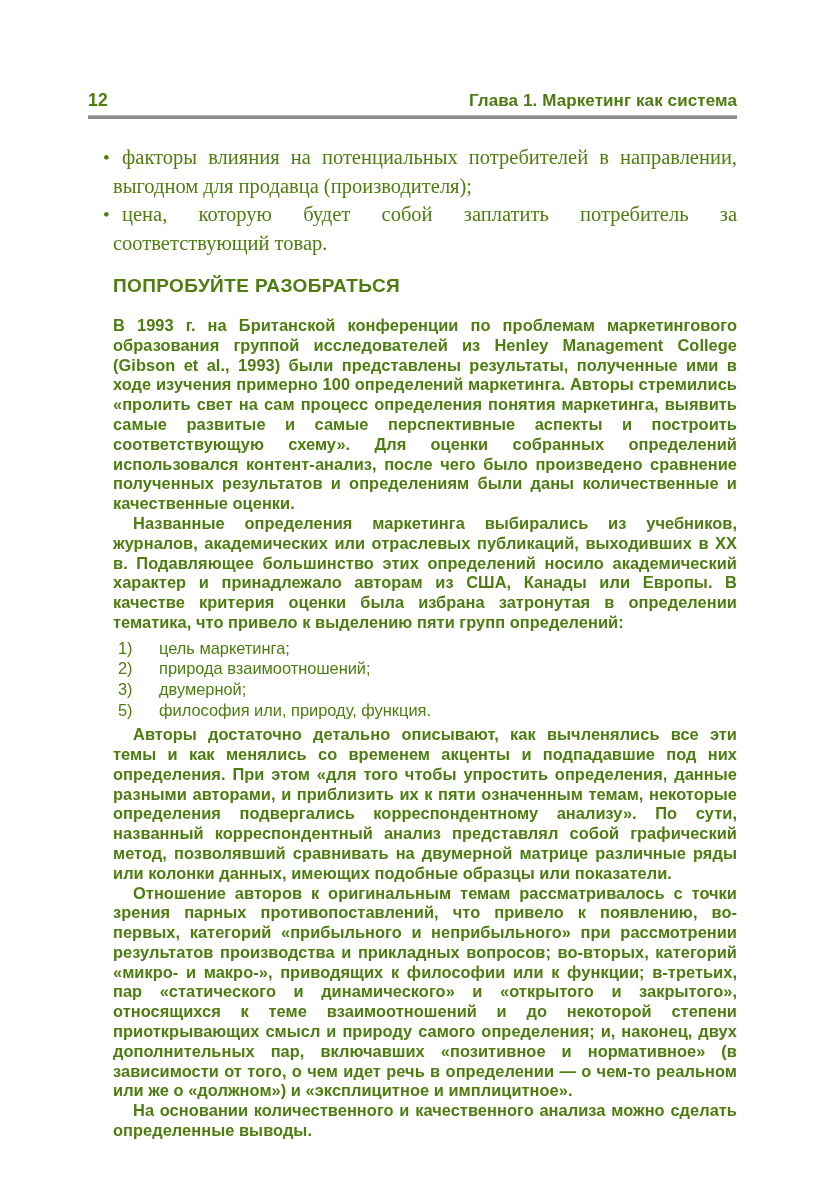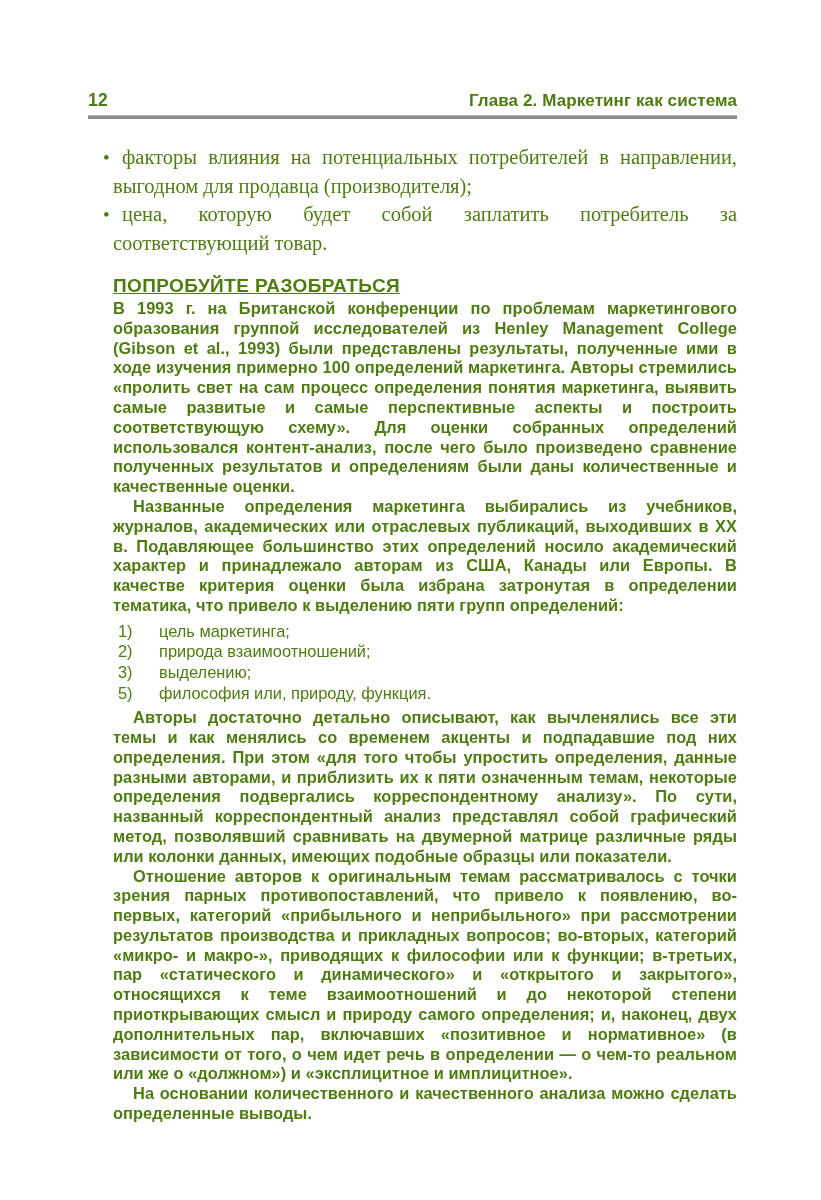--- a/index.html
+++ b/index.html
@@ -65,23 +65,22 @@
     width: 12px;
     margin-right: 7px;
     font-size: 19px;
   }
   
   .body h2 {
     font-family: "Liberation Sans", sans-serif;
     font-size: 19px;
     font-weight: 700;
     letter-spacing: 0.4px;
-    margin: 18px 0 2px 0;
+    margin: 18px 0 19px 0;
     line-height: 22px;
-    text-decoration: underline;
   }
   
   .body p {
     margin: 0;
     font-size: 16.4px;
     line-height: 19.8px;
     text-align: justify;
     text-indent: 20px;
     letter-spacing: 0.05px;
     font-weight: bold;
@@ -105,21 +104,21 @@
     margin-right: 15px;
   }
 </style>
 </head>
 <body>
 
 <div class="page">
 
   <div class="header">
     <span class="pagenum">12</span>
-    <span class="runhead">Глава 2. Маркетинг как система</span>
+    <span class="runhead">Глава 1. Маркетинг как система</span>
   </div>
   <div class="rule"></div>
 
   <div class="body">
 
     <ul class="bullets">
       <li>
         <span class="dot">•</span><span>факторы влияния на потенциальных потребителей в направлении, выгодном для продавца (производителя);</span>
       </li>
       <li>
@@ -128,21 +127,21 @@
     </ul>
 
     <h2>ПОПРОБУЙТЕ РАЗОБРАТЬСЯ</h2>
 
     <p class="first">В 1993 г. на Британской конференции по проблемам маркетингового образования группой исследователей из Henley Management College (Gibson et al., 1993) были представлены результаты, полученные ими в ходе изучения примерно 100 определений маркетинга. Авторы стремились «пролить свет на сам процесс определения понятия маркетинга, выявить самые развитые и самые перспективные аспекты и построить соответствующую схему». Для оценки собранных определений использовался контент-анализ, после чего было произведено сравнение полученных результатов и определениям были даны количественные и качественные оценки.</p>
     <p>Названные определения маркетинга выбирались из учебников, журналов, академических или отраслевых публикаций, выходивших в XX в. Подавляющее большинство этих определений носило академический характер и принадлежало авторам из США, Канады или Европы. В качестве критерия оценки была избрана затронутая в определении тематика, что привело к выделению пяти групп определений:</p>
 
     <ol class="numlist">
       <li><span class="num">1)</span><span>цель маркетинга;</span></li>
       <li><span class="num">2)</span><span>природа взаимоотношений;</span></li>
-      <li><span class="num">3)</span><span>выделению;</span></li>
+      <li><span class="num">3)</span><span>двумерной;</span></li>
       <li><span class="num">5)</span><span>философия или, природу, функция.</span></li>
     </ol>
 
     <p>Авторы достаточно детально описывают, как вычленялись все эти темы и как менялись со временем акценты и подпадавшие под них определения. При этом «для того чтобы упростить определения, данные разными авторами, и приблизить их к пяти означенным темам, некоторые определения подвергались корреспондентному анализу». По сути, названный корреспондентный анализ представлял собой графический метод, позволявший сравнивать на двумерной матрице различные ряды или колонки данных, имеющих подобные образцы или показатели.</p>
     <p>Отношение авторов к оригинальным темам рассматривалось с точки зрения парных противопоставлений, что привело к появлению, во-первых, категорий «прибыльного и неприбыльного» при рассмотрении результатов производства и прикладных вопросов; во-вторых, категорий «микро- и макро-», приводящих к философии или к функции; в-третьих, пар «статического и динамического» и «открытого и закрытого», относящихся к теме взаимоотношений и до некоторой степени приоткрывающих смысл и природу самого определения; и, наконец, двух дополнительных пар, включавших «позитивное и нормативное» (в зависимости от того, о чем идет речь в определении — о чем-то реальном или же о «должном») и «эксплицитное и имплицитное».</p>
     <p>На основании количественного и качественного анализа можно сделать определенные выводы.</p>
 
   </div>
 </div>
 

